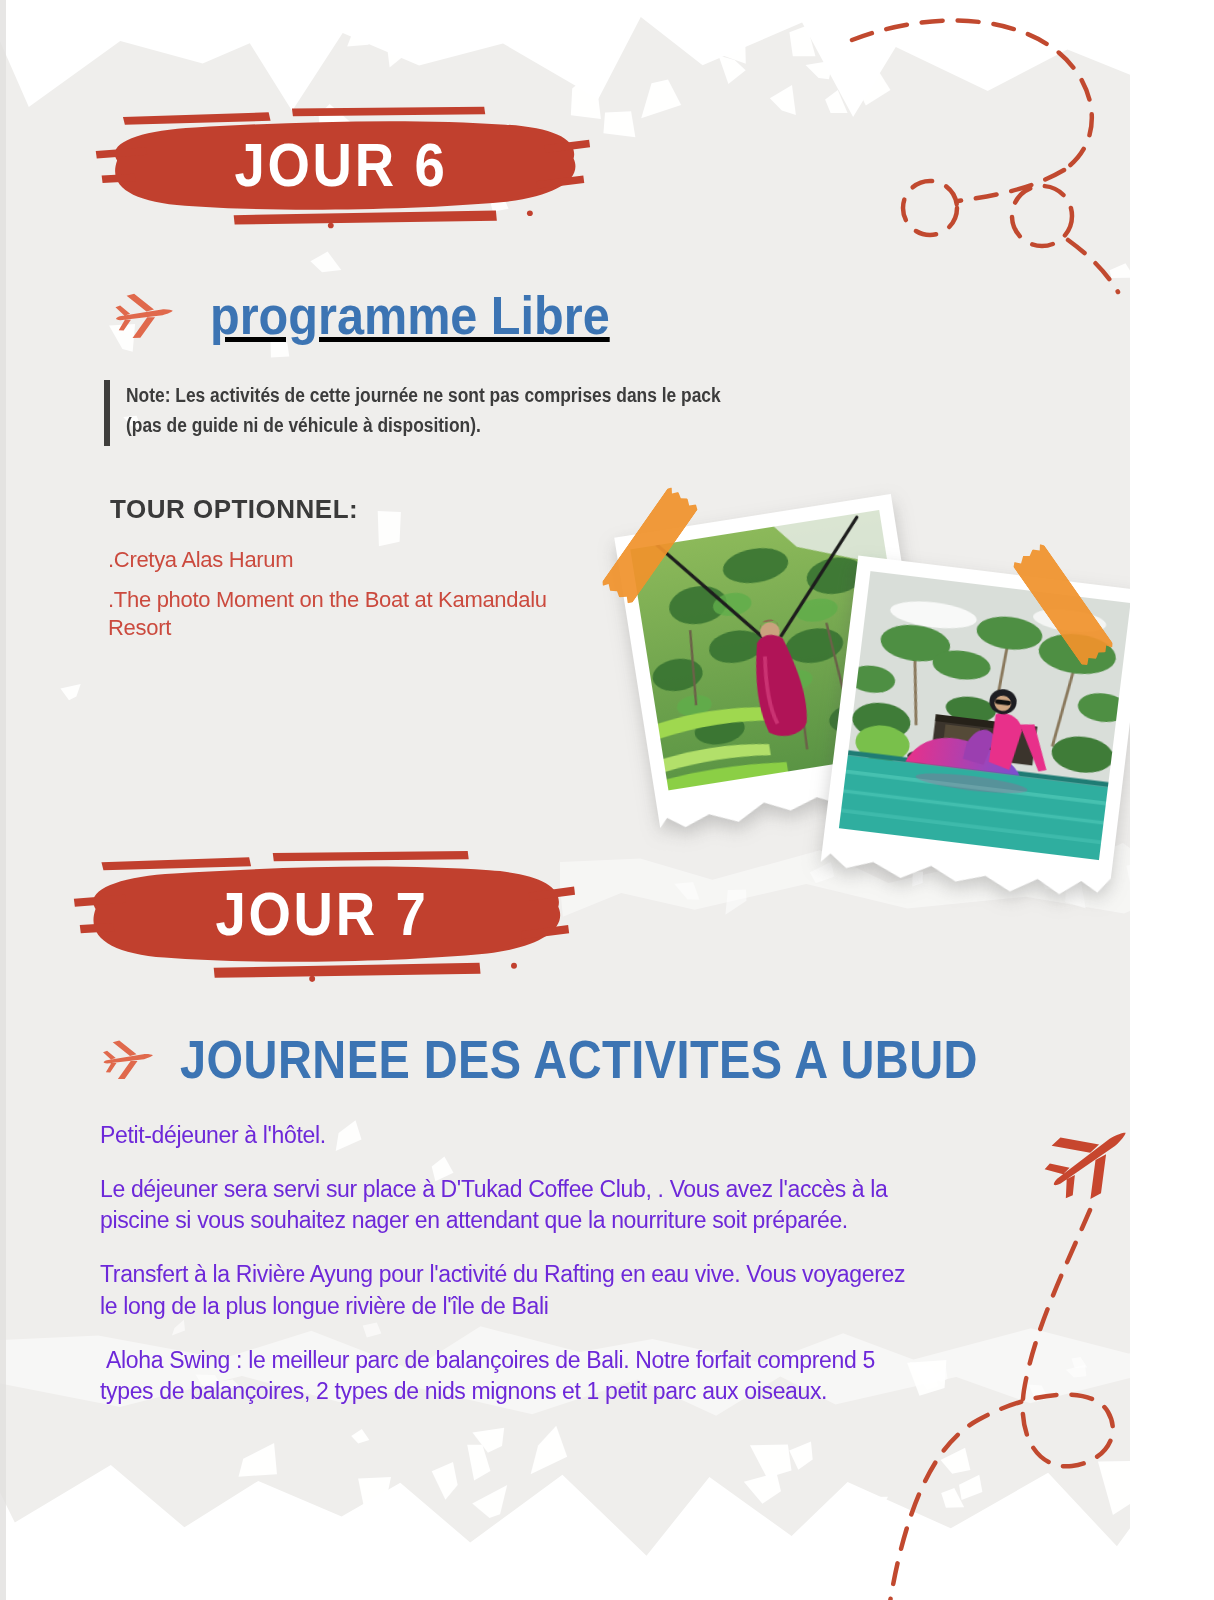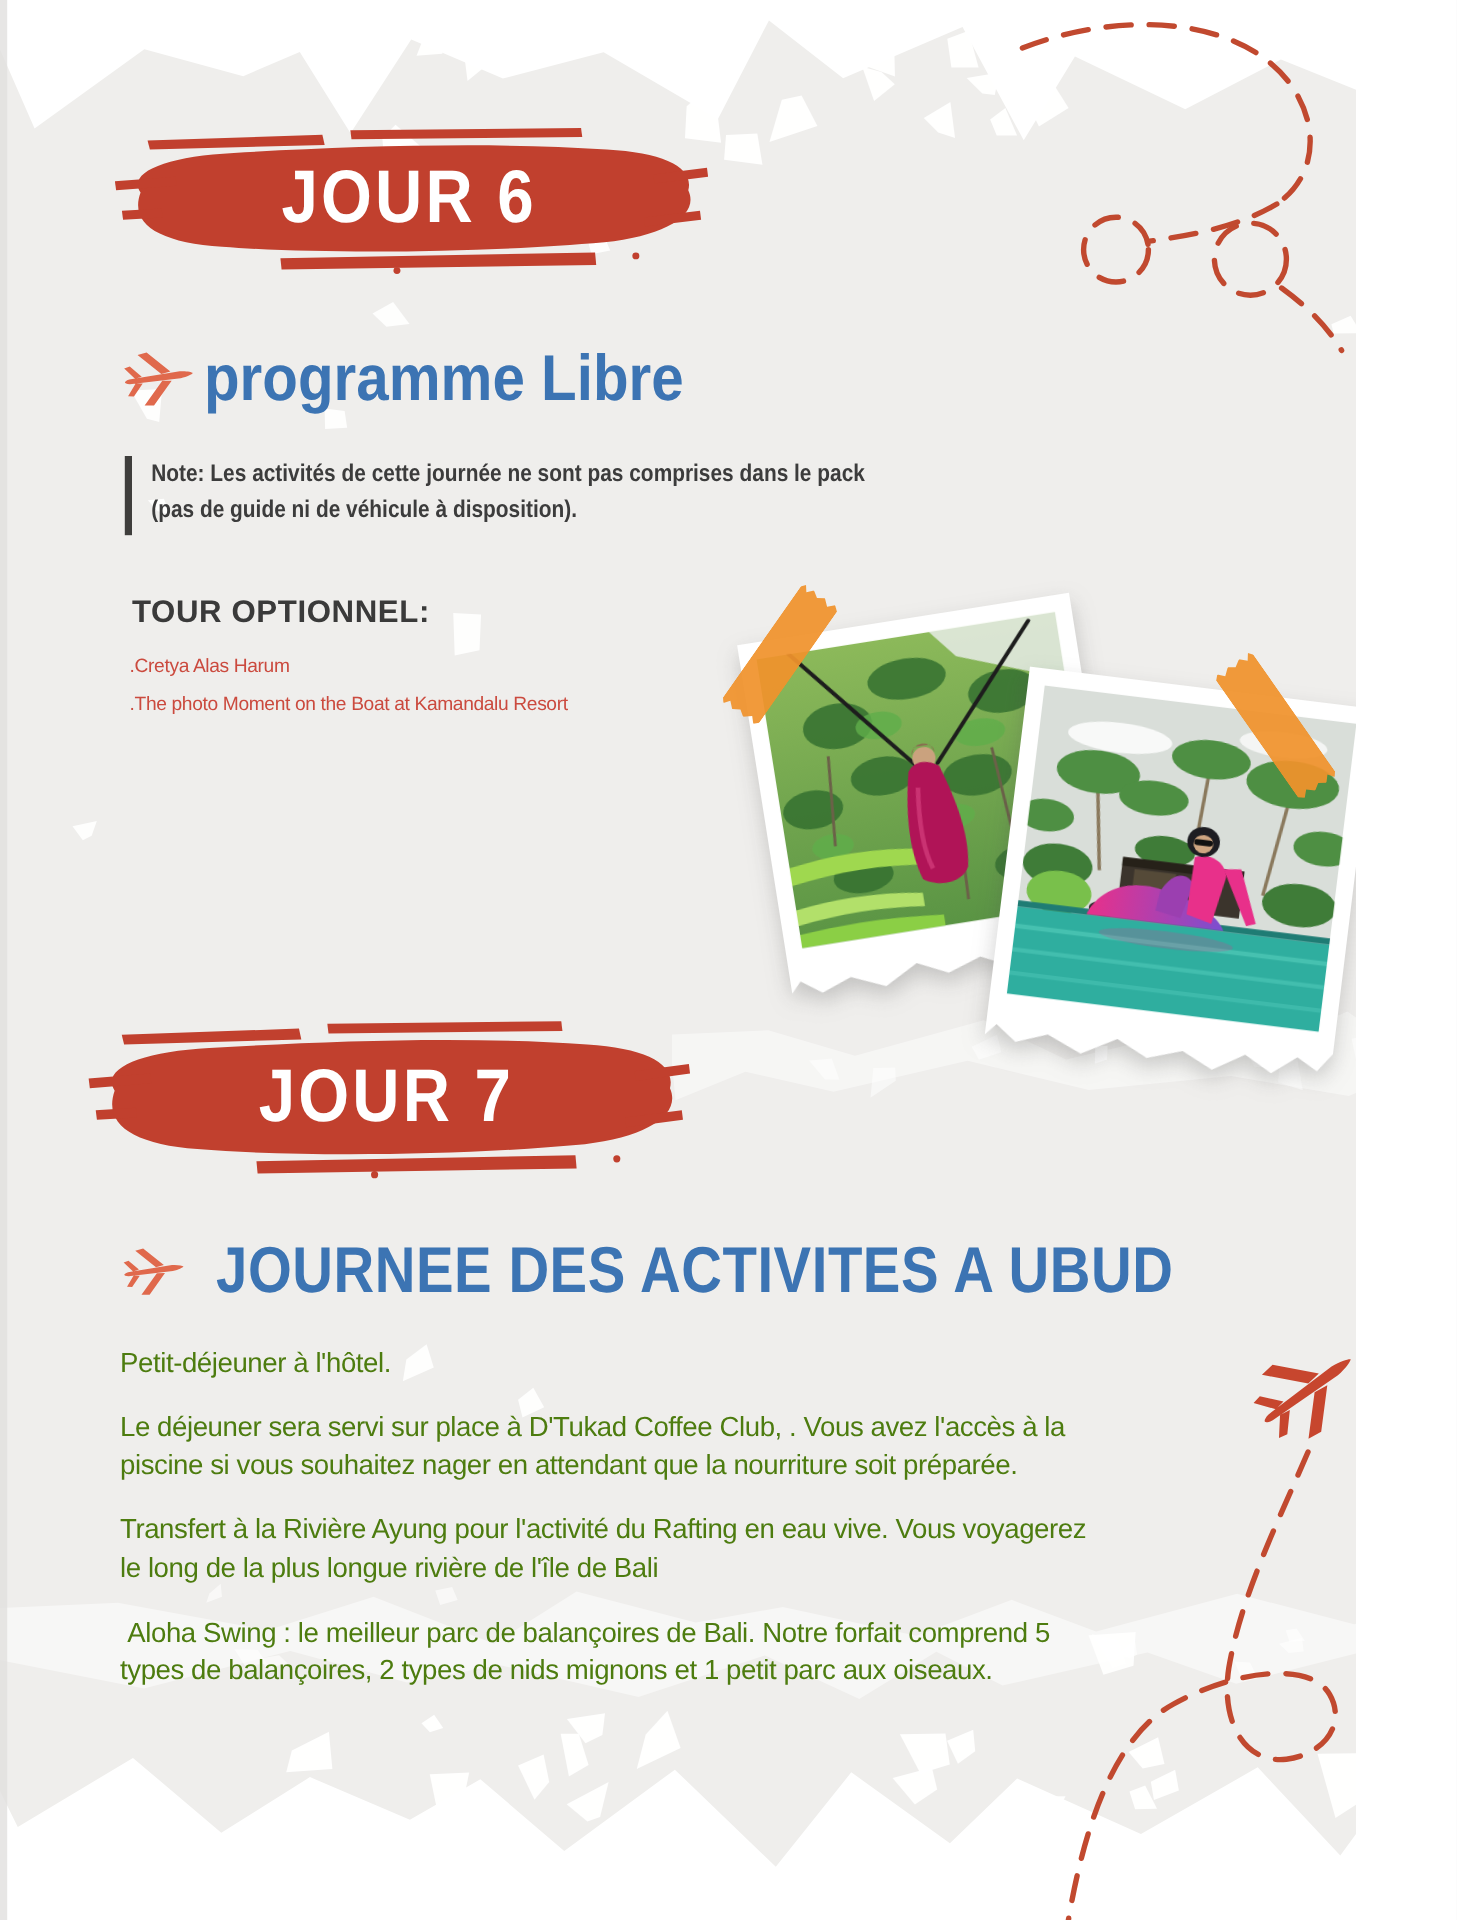--- a/index.html
+++ b/index.html
@@ -11,41 +11,41 @@
   
   .banner{position:absolute;}
   .banner svg{position:absolute;left:0;top:0;width:100%;height:100%;}
   .banner-text{position:absolute;left:50%;top:50%;transform:translate(-50%,-55%) scaleX(.88);
     color:#fff;font-weight:bold;font-size:62px;letter-spacing:3px;white-space:nowrap;}
   .banner6{left:88px;top:102px;width:505px;height:132px;}
   .banner7{left:66px;top:846px;width:512px;height:142px;}
 
   
   .heading{position:absolute;display:flex;align-items:center;}
-  .h6{left:100px;top:284px;gap:8px;}
+  .h6{left:112px;top:284px;gap:36px;text-decoration:underline;}
   .h7{left:100px;top:1028px;gap:26px;text-align:center;}
   .title-blue{display:inline-block;color:#3c74b3;font-weight:bold;white-space:nowrap;transform-origin:left center;}
   .t6{font-size:54px;transform:scaleX(.9);}
   .t7{font-size:54px;transform:scaleX(.87);letter-spacing:.5px;}
   .plane-small{transform:rotate(-8deg);flex:none;}
 
   
   .note{position:absolute;left:104px;top:380px;display:flex;}
   .note-bar{width:6px;background:#3f3e3c;height:66px;flex:none;}
   .note-text{margin-left:16px;font-weight:bold;color:#3c3c3c;font-size:20px;line-height:1.5;
     transform:scaleX(.87);transform-origin:left top;white-space:nowrap;}
 
   .tour-heading{position:absolute;left:110px;top:494px;font-weight:bold;color:#3a3a3a;
     font-size:26px;letter-spacing:.5px;}
   .tour-list{position:absolute;left:108px;top:546px;width:505px;}
-  .tour-item{color:#cb4a3e;font-size:16px;letter-spacing:-0.3px;line-height:1.27;margin-bottom:12px;}
+  .tour-item{color:#cb4a3e;font-size:22px;letter-spacing:-0.3px;line-height:1.27;margin-bottom:12px;}
 
   
   .paragraphs{position:absolute;left:100px;top:1120px;width:812px;}
-  .paragraphs p{margin:0 0 22px 0;color:#4d7c0f;font-size:23px;letter-spacing:-0.35px;
+  .paragraphs p{margin:0 0 22px 0;color:#6d28d9;font-size:23px;letter-spacing:-0.35px;
     line-height:1.38;white-space:pre-wrap;}
 
   
   .polaroid-wrap{position:absolute;filter:drop-shadow(0 8px 9px rgba(80,80,80,.28));}
   .polaroid{width:100%;height:100%;background:#fff;box-sizing:border-box;padding:14px 14px 42px 14px;
     clip-path:polygon(0 0,100% 0,100% 92%,96% 97%,90% 94%,83% 99%,75% 95%,66% 100%,57% 96%,47% 99%,38% 95%,28% 100%,18% 96%,9% 99%,3% 95%,0 98%);}
   .polaroid svg{width:100%;height:100%;display:block;}
   .pw1{left:636px;top:514px;width:280px;height:300px;transform:rotate(-9deg);z-index:3;}
   .pw2{left:838px;top:572px;width:290px;height:315px;transform:rotate(7deg);z-index:4;}
 

